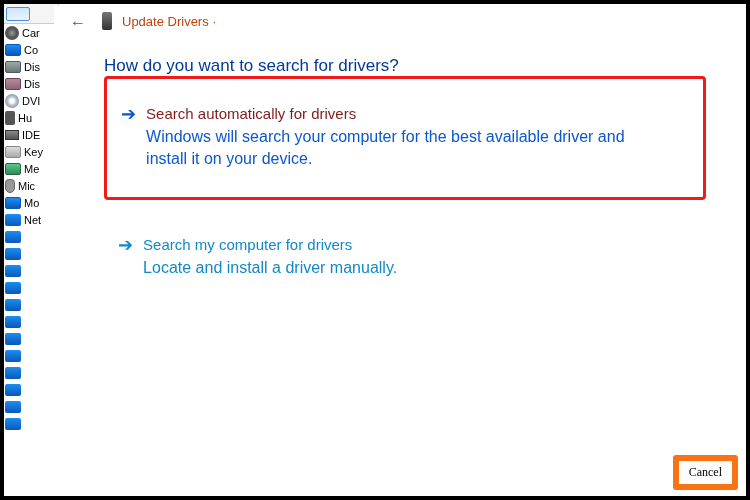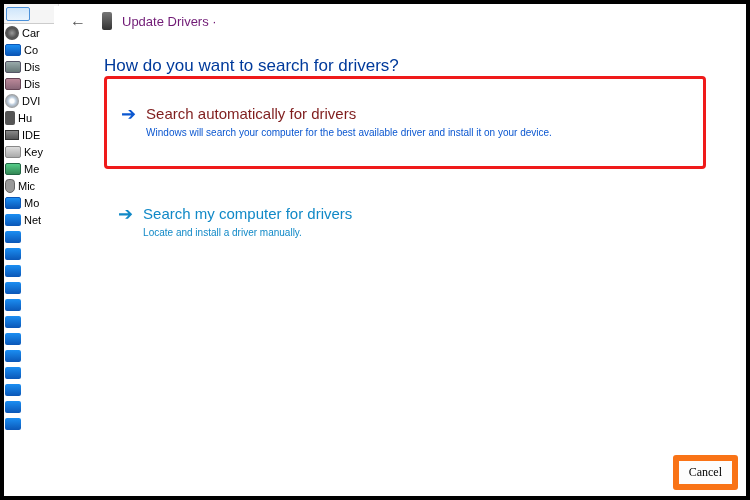--- a/index.html
+++ b/index.html
@@ -86,21 +86,21 @@
       padding: 2px 6px;
     }
     .title-icon {
       width: 10px;
       height: 18px;
       background: linear-gradient(#777,#333);
       border-radius: 2px;
     }
     .dialog-title {
       font-size: 13px;
-      color: #701a75;
+      color: #c2410c;
     }
     .content {
       padding: 20px 40px 10px 50px;
     }
     .heading {
       font-size: 17px;
       color: #003a9b;
       font-weight: 400;
     }
     .option {
@@ -124,21 +124,21 @@
     .option.alt .opt-arrow, .option.alt .opt-title, .option.alt .opt-desc {
       color: #1189c7;
     }
     .opt-body { flex:1; }
     .opt-title {
       font-size: 15px;
       color: #7f1d1d;
       margin-bottom: 4px;
     }
     .opt-desc {
-      font-size: 10px;
+      font-size: 16px;
       color: #0b57d0;
       line-height: 1.4;
       max-width: 480px;
     }
     .footer {
       position: absolute;
       right: 8px;
       bottom: 6px;
     }
     .btn {

